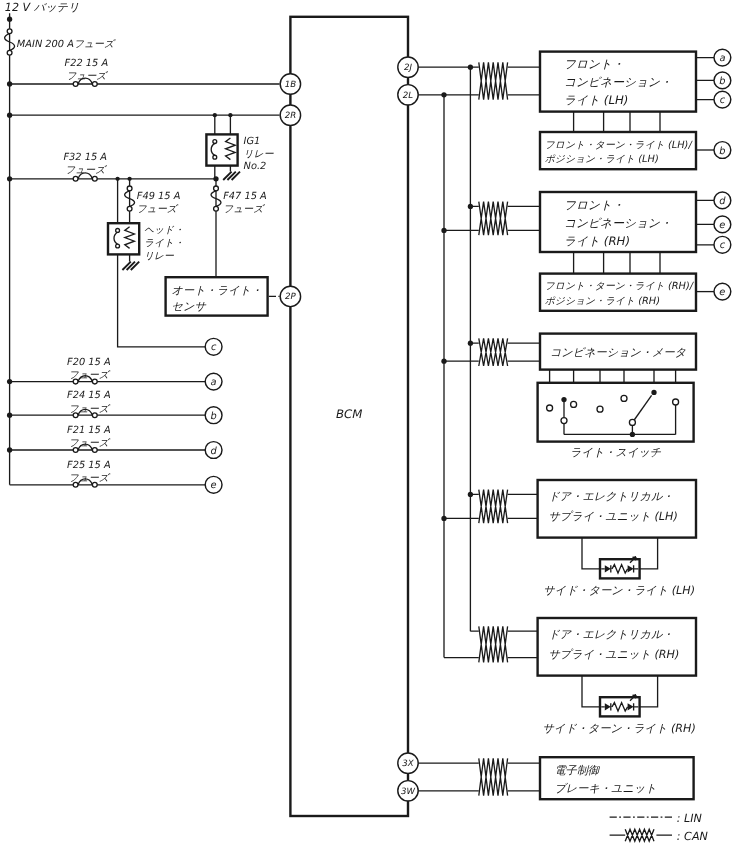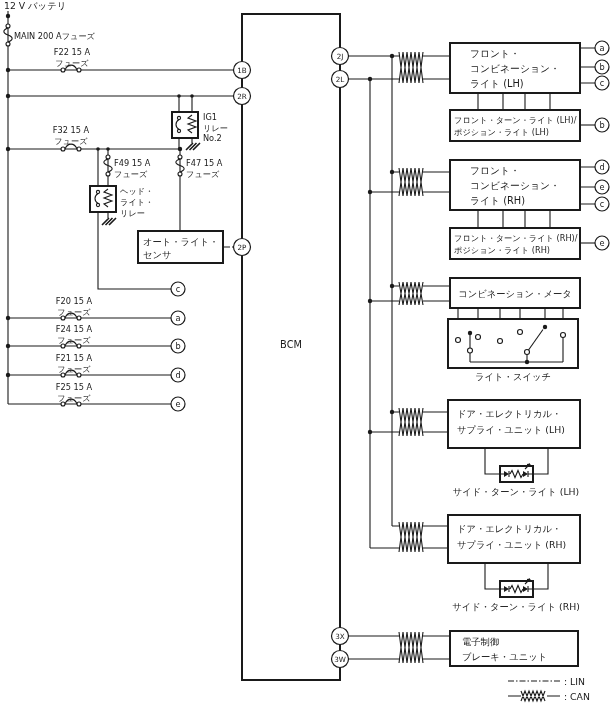--- a/index.html
+++ b/index.html
@@ -1,16 +1,16 @@
 <!DOCTYPE html>
 <html><head>
 <meta charset="utf-8">
 <style>
   html,body{margin:0;padding:0;background:#fff;}
-  .stage{position:relative;width:610px;height:707px;background:#fff;overflow:hidden;}
+  .stage{position:relative;width:610px;height:707px;background:#fff;overflow:hidden;font-style:italic;}
   svg text{font-family:"DejaVu Sans","Liberation Sans",sans-serif;fill:#1a1a1a;}
   .w{stroke:#1a1a1a;stroke-width:1.1;fill:none;}
   .box{fill:#fff;stroke:#1a1a1a;stroke-width:2;}
   .dot{fill:#1a1a1a;stroke:none;}
   .oc{fill:#fff;stroke:#1a1a1a;stroke-width:1.1;}
   .lc{fill:#fff;stroke:#1a1a1a;stroke-width:1.2;}
   .t7{font-size:7.2px;}
   .t8{font-size:8.2px;}
   .t9{font-size:9.3px;}
   .t10{font-size:9.8px;}

